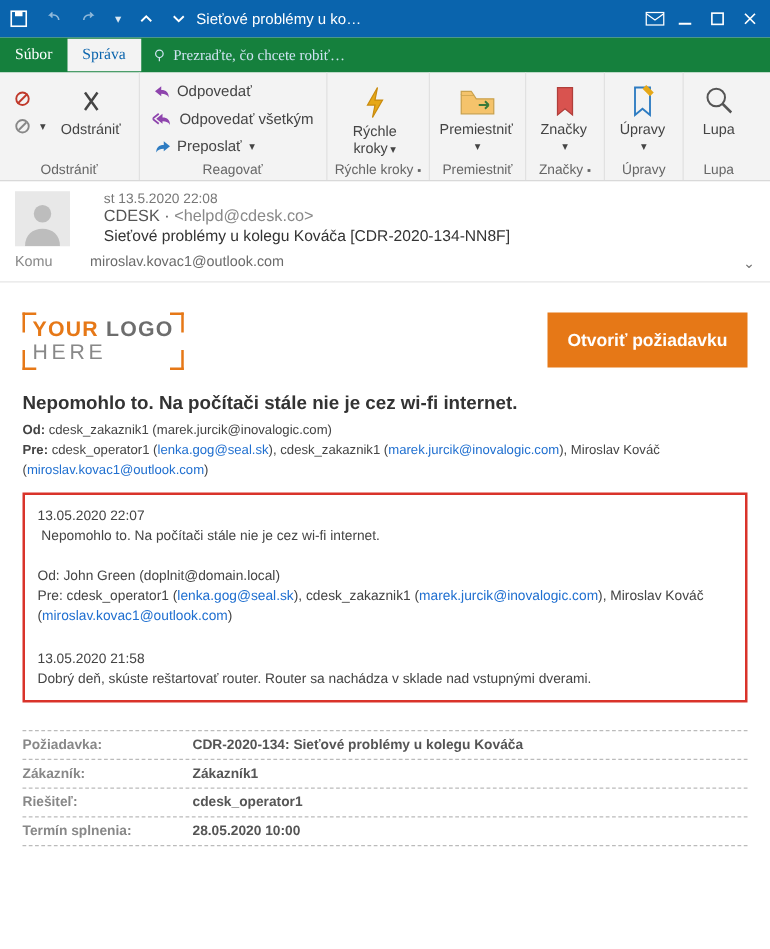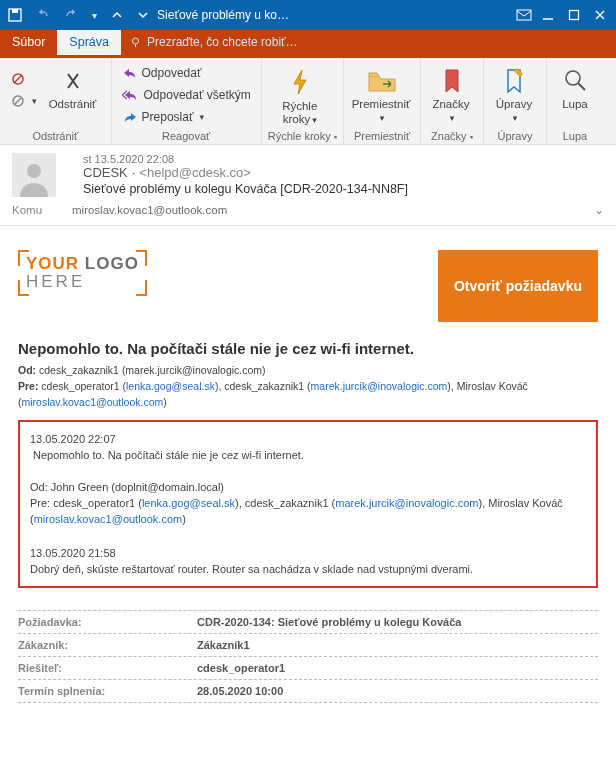--- a/index.html
+++ b/index.html
@@ -2,21 +2,21 @@
 <html><head>
 <meta charset="utf-8">
 <style>
   html,body{margin:0;padding:0;font-family:"Segoe UI",Arial,sans-serif;font-size:12px;color:#444;background:#fff;width:616px;}
   
   .titlebar{background:#0a64ad;height:30px;display:flex;align-items:center;color:#fff;}
   .qat{display:flex;align-items:center;gap:14px;padding:0 8px;}
   .qat svg,.wc svg{display:block;}
   .tb-title{flex:1;text-align:center;font-size:12px;display:flex;align-items:center;justify-content:space-between;gap:6px;}
   .wc{display:flex;align-items:center;gap:14px;padding:0 10px;}
-  .tabbar{background:#c2410c;display:flex;align-items:flex-start;height:28px;}
+  .tabbar{background:#15803d;display:flex;align-items:center;height:28px;font-family:Liberation Serif, serif;}
   .tab{padding:5px 12px 6px;font-size:12.5px;color:#fff;cursor:pointer;}
   .tab.active{background:#f3f3f3;color:#0a64ad;}
   .tell{color:#cfe3f2;font-size:12px;padding:5px 8px;display:flex;align-items:center;gap:5px;}
   
   .ribbon{background:#f3f3f3;border-bottom:1px solid #d9d9d9;display:flex;}
   .grp{border-right:1px solid #e1e1e1;padding:4px 6px 2px;display:flex;flex-direction:column;justify-content:space-between;}
   .grp-caption{text-align:center;font-size:11px;color:#666;margin-top:2px;}
   .big-btn{display:flex;flex-direction:column;align-items:center;justify-content:flex-start;width:64px;padding-top:4px;cursor:pointer;}
   .big-btn .lbl{font-size:11.5px;color:#444;line-height:1.1;text-align:center;margin-top:2px;}
   .small-row{display:flex;align-items:center;gap:4px;height:22px;font-size:12px;color:#444;cursor:pointer;padding:0 4px;}
@@ -40,30 +40,30 @@
   .logo{position:relative;padding:4px 8px;}
   .logo .t1{font-size:17px;font-weight:700;letter-spacing:1px;}
   .logo .t1 .o{color:#e67817;}
   .logo .t1 .g{color:#6d6d6d;}
   .logo .t2{font-size:17px;font-weight:400;color:#888;letter-spacing:3px;margin-top:-2px;}
   .br{position:absolute;width:9px;height:14px;border:2px solid #e67817;}
   .br.tl{top:0;left:0;border-right:none;border-bottom:none;}
   .br.bl{bottom:0;left:0;border-right:none;border-top:none;}
   .br.tr{top:0;right:0;border-left:none;border-bottom:none;}
   .br.brr{bottom:0;right:0;border-left:none;border-top:none;}
-  .open-btn{background:#e67817;color:#fff;font-size:14px;font-weight:600;padding:28px 16px;cursor:pointer;}
+  .open-btn{background:#e67817;color:#fff;font-size:14px;font-weight:600;padding:14px 16px;cursor:pointer;}
   .msg h2{font-size:15px;color:#333;margin:4px 0 6px;font-weight:600;}
   .meta{font-size:10.5px;line-height:1.5;}
   .meta b{font-weight:700;}
   a.mail{color:#1f6fd0;text-decoration:none;}
   .thread{border:2px solid #d9332a;margin-top:10px;padding:8px 10px;font-size:11px;line-height:1.45;}
   .thread .ts{margin-top:2px;}
   .tbl{margin-top:22px;border-top:1px dashed #bbb;}
   .trow{display:flex;border-bottom:1px dashed #bbb;padding:5px 0;}
-  .trow .k{width:179px;color:#888;font-weight:600;font-size:11px;}
+  .trow .k{width:136px;color:#888;font-weight:600;font-size:11px;}
   .trow .v{flex:1;color:#555;font-weight:600;font-size:11px;}
   .caret{font-size:9px;margin-left:2px;}
 </style>
 </head>
 <body>
 
 <div class="titlebar">
   <div class="qat">
     <span>
         <svg width="14" height="14">

